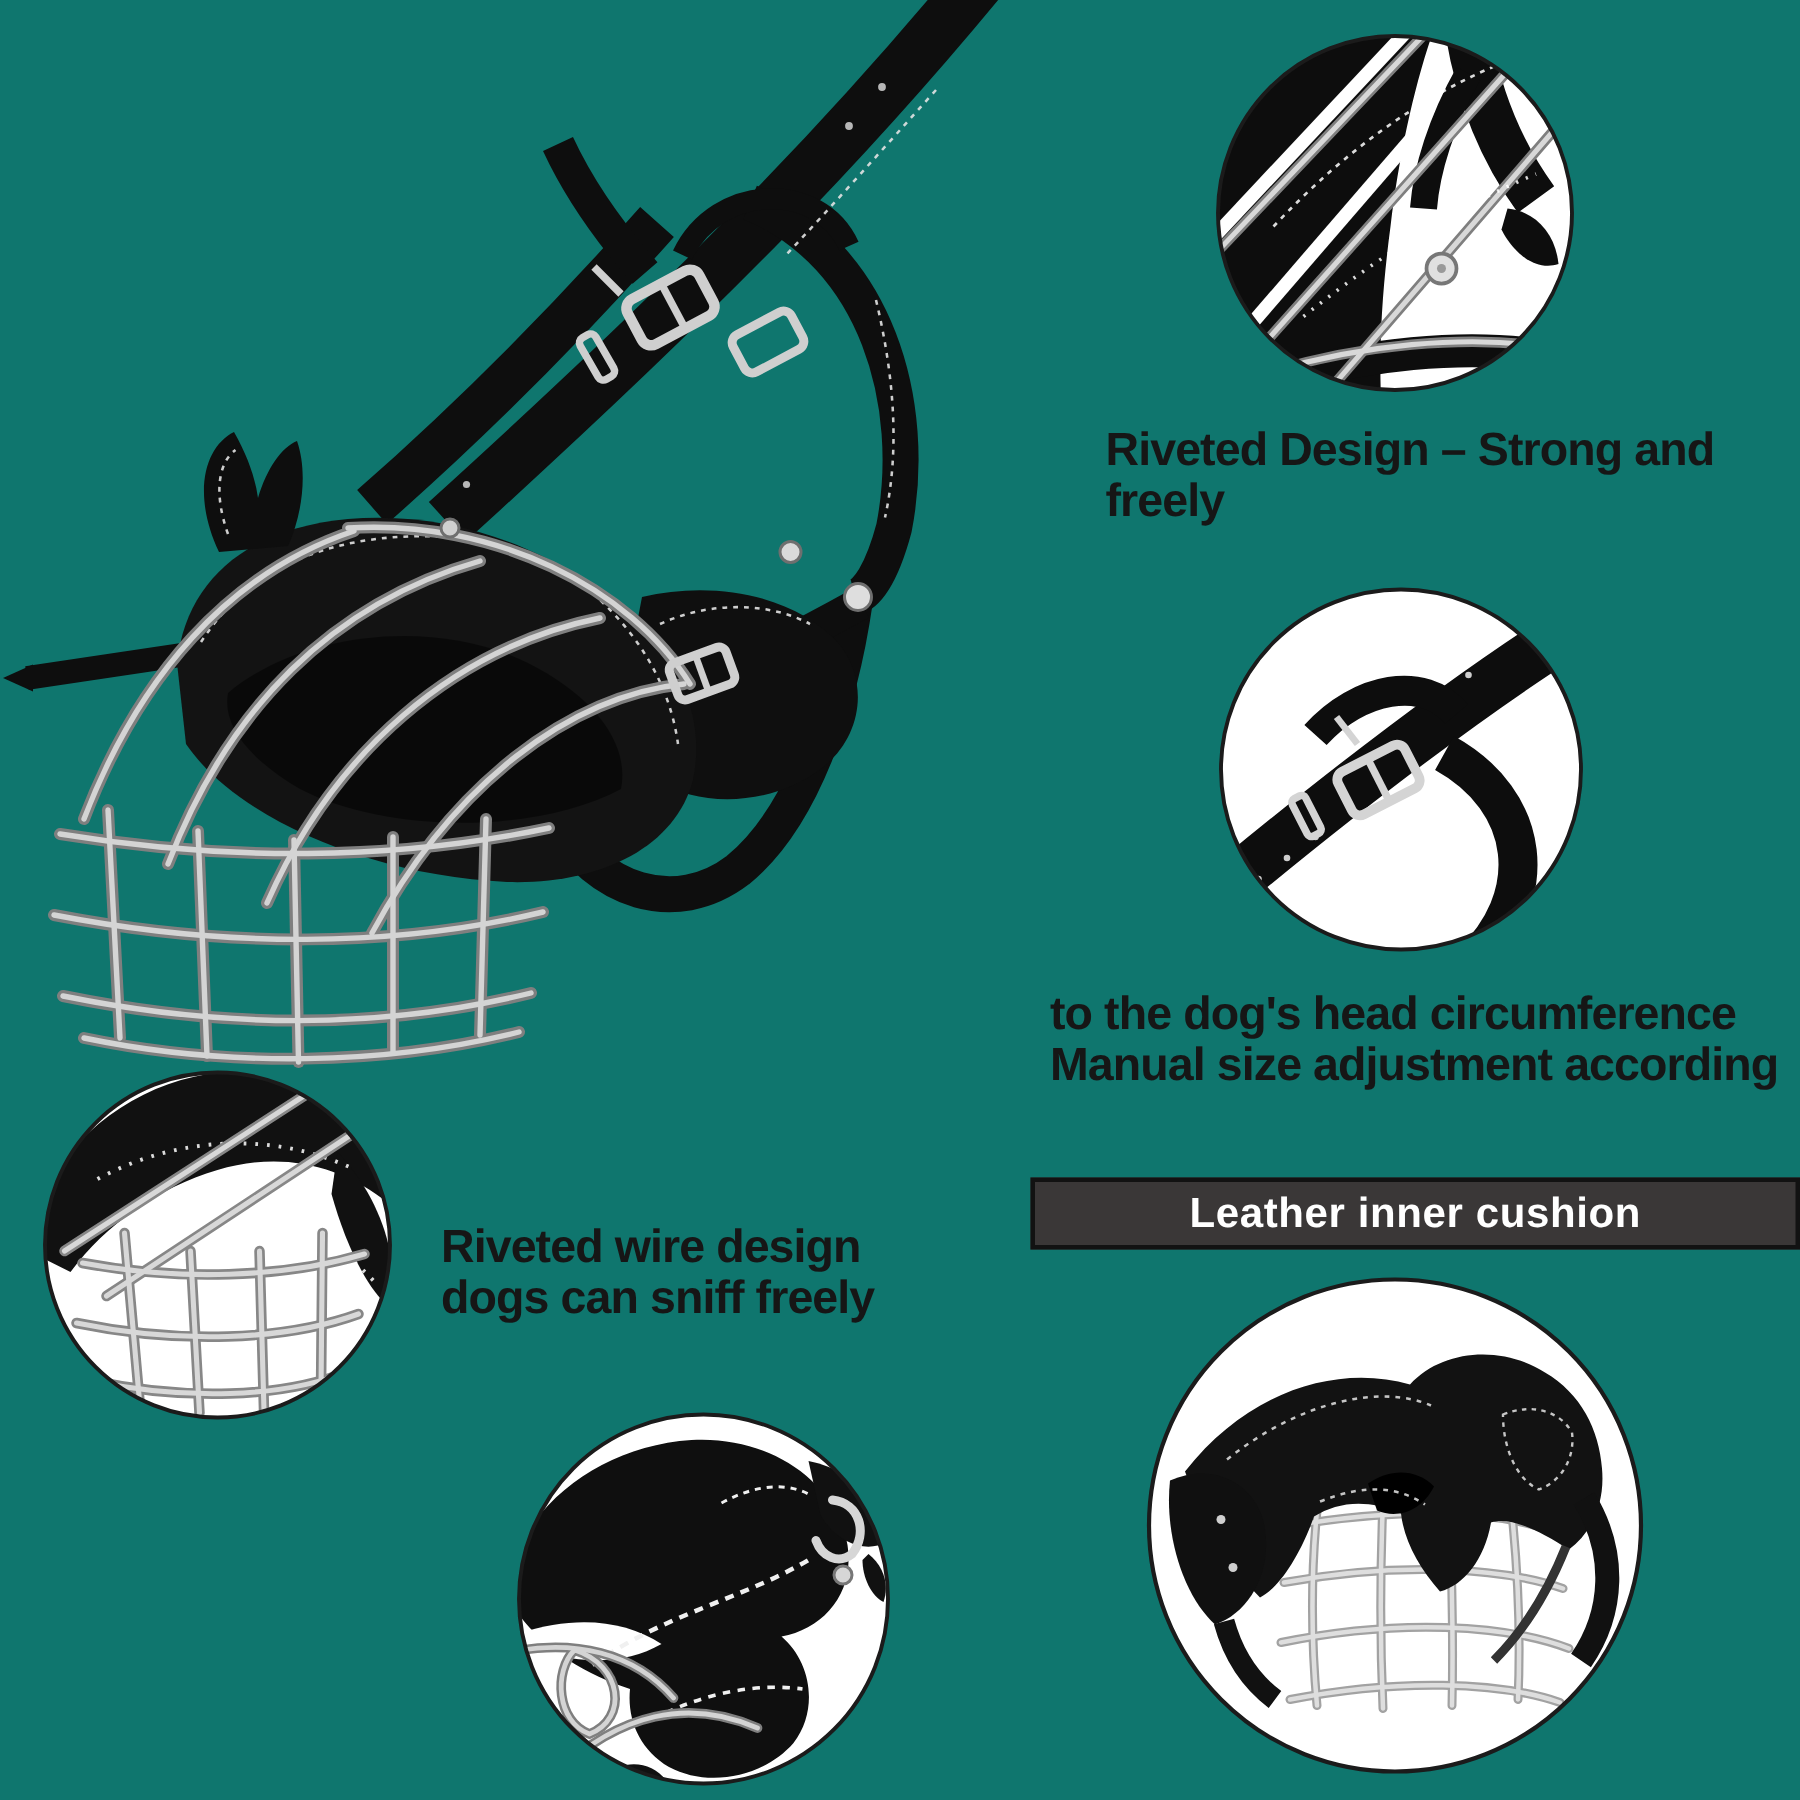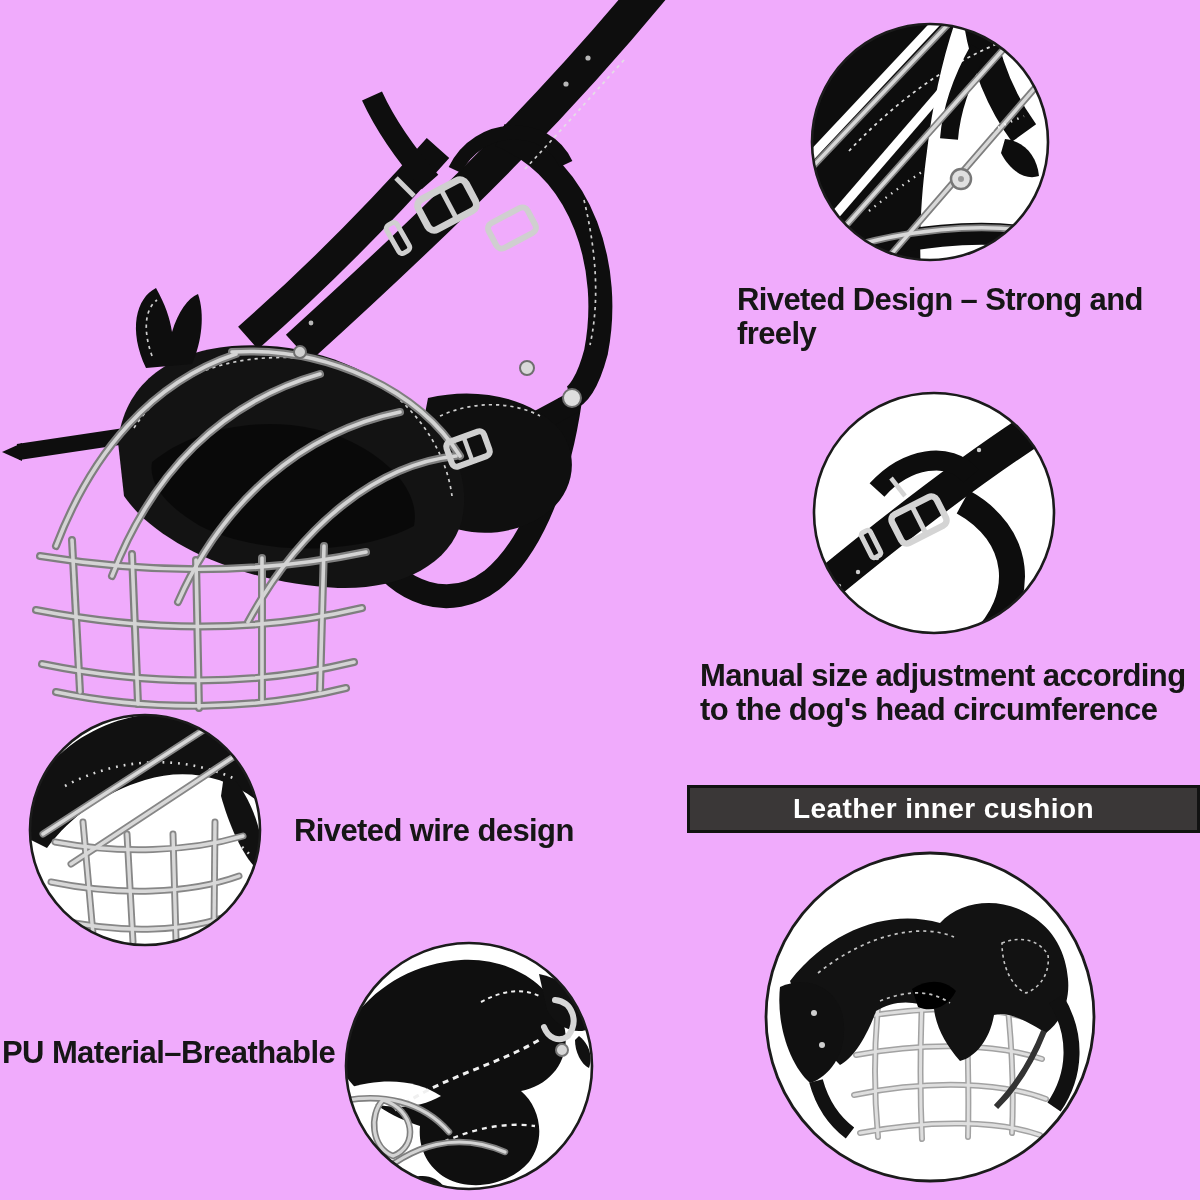--- a/index.html
+++ b/index.html
@@ -1,17 +1,17 @@
 <!DOCTYPE html>
 <html><head>
 <meta charset="utf-8">
 <style>
   *{box-sizing:border-box;}
   html,body{margin:0;padding:0;background:#ffffff;}
-  .canvas{position:relative;width:1200px;height:1200px;background:#f0abfc;overflow:hidden;
+  .canvas{position:relative;width:1200px;height:1200px;background:#0f766e;overflow:hidden;
           font-family:"Liberation Sans","DejaVu Sans",sans-serif;}
   .abs{position:absolute;}
   .caption{position:absolute;font-weight:700;font-size:31px;line-height:34px;
            letter-spacing:-0.6px;color:#161616;white-space:nowrap;}
   .caption span{display:block;}
   .banner{position:absolute;left:687px;top:785px;width:513px;height:48px;
           background:#3a3737;border:3px solid #121212;display:flex;
           align-items:center;justify-content:center;}
   .banner span{color:#ffffff;font-weight:700;font-size:28px;letter-spacing:0.4px;}
 </style>
@@ -346,29 +346,27 @@
     </g>
     <circle cx="126" cy="126" r="123" fill="none" stroke="#1b1b1b" stroke-width="2.6"></circle>
   </svg>
 
   <div class="caption" style="left:737px;top:283px">
     <span>Riveted Design – Strong and</span>
     <span>freely</span>
   </div>
 
   <div class="caption" style="left:700px;top:659px">
+    <span>to the dog's head circumference</span>
     <span>Manual size adjustment according</span>
-    <span>to the dog's head circumference</span>
   </div>
 
   <div class="caption" style="left:294px;top:814px">
     <span>Riveted wire design</span>
+    <span>dogs can sniff freely</span>
   </div>
 
-  <div class="caption" style="left:2px;top:1036px">
-    <span>PU Material–Breathable</span>
-  </div>
 
   <div class="banner">
     <span>Leather inner cushion</span>
   </div>
 
 </div>
 
 </body></html>

